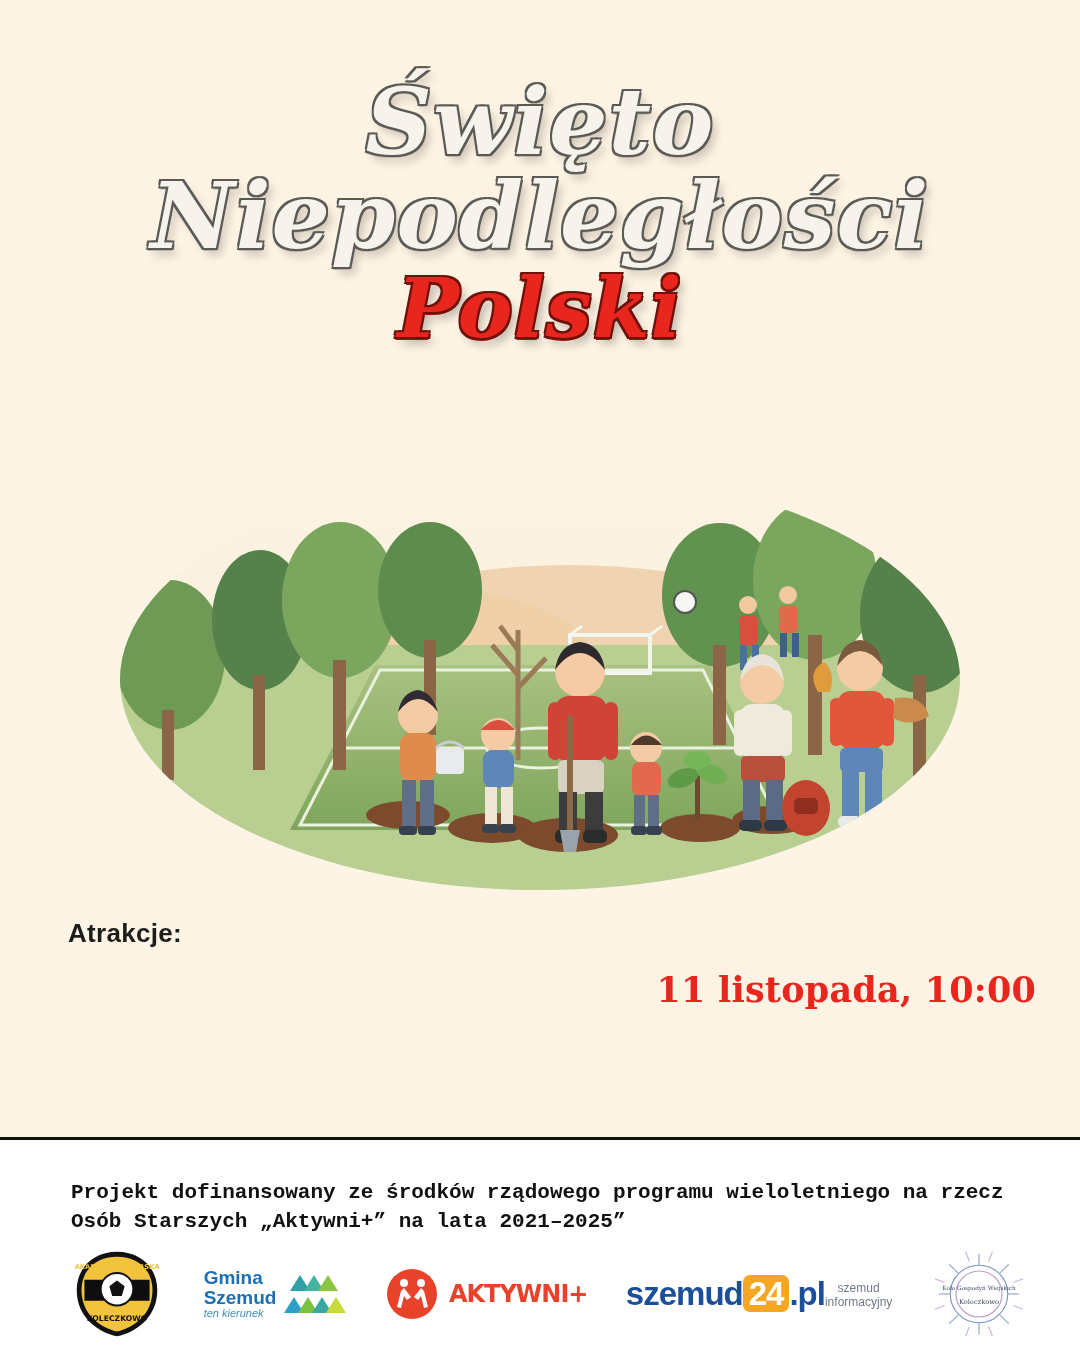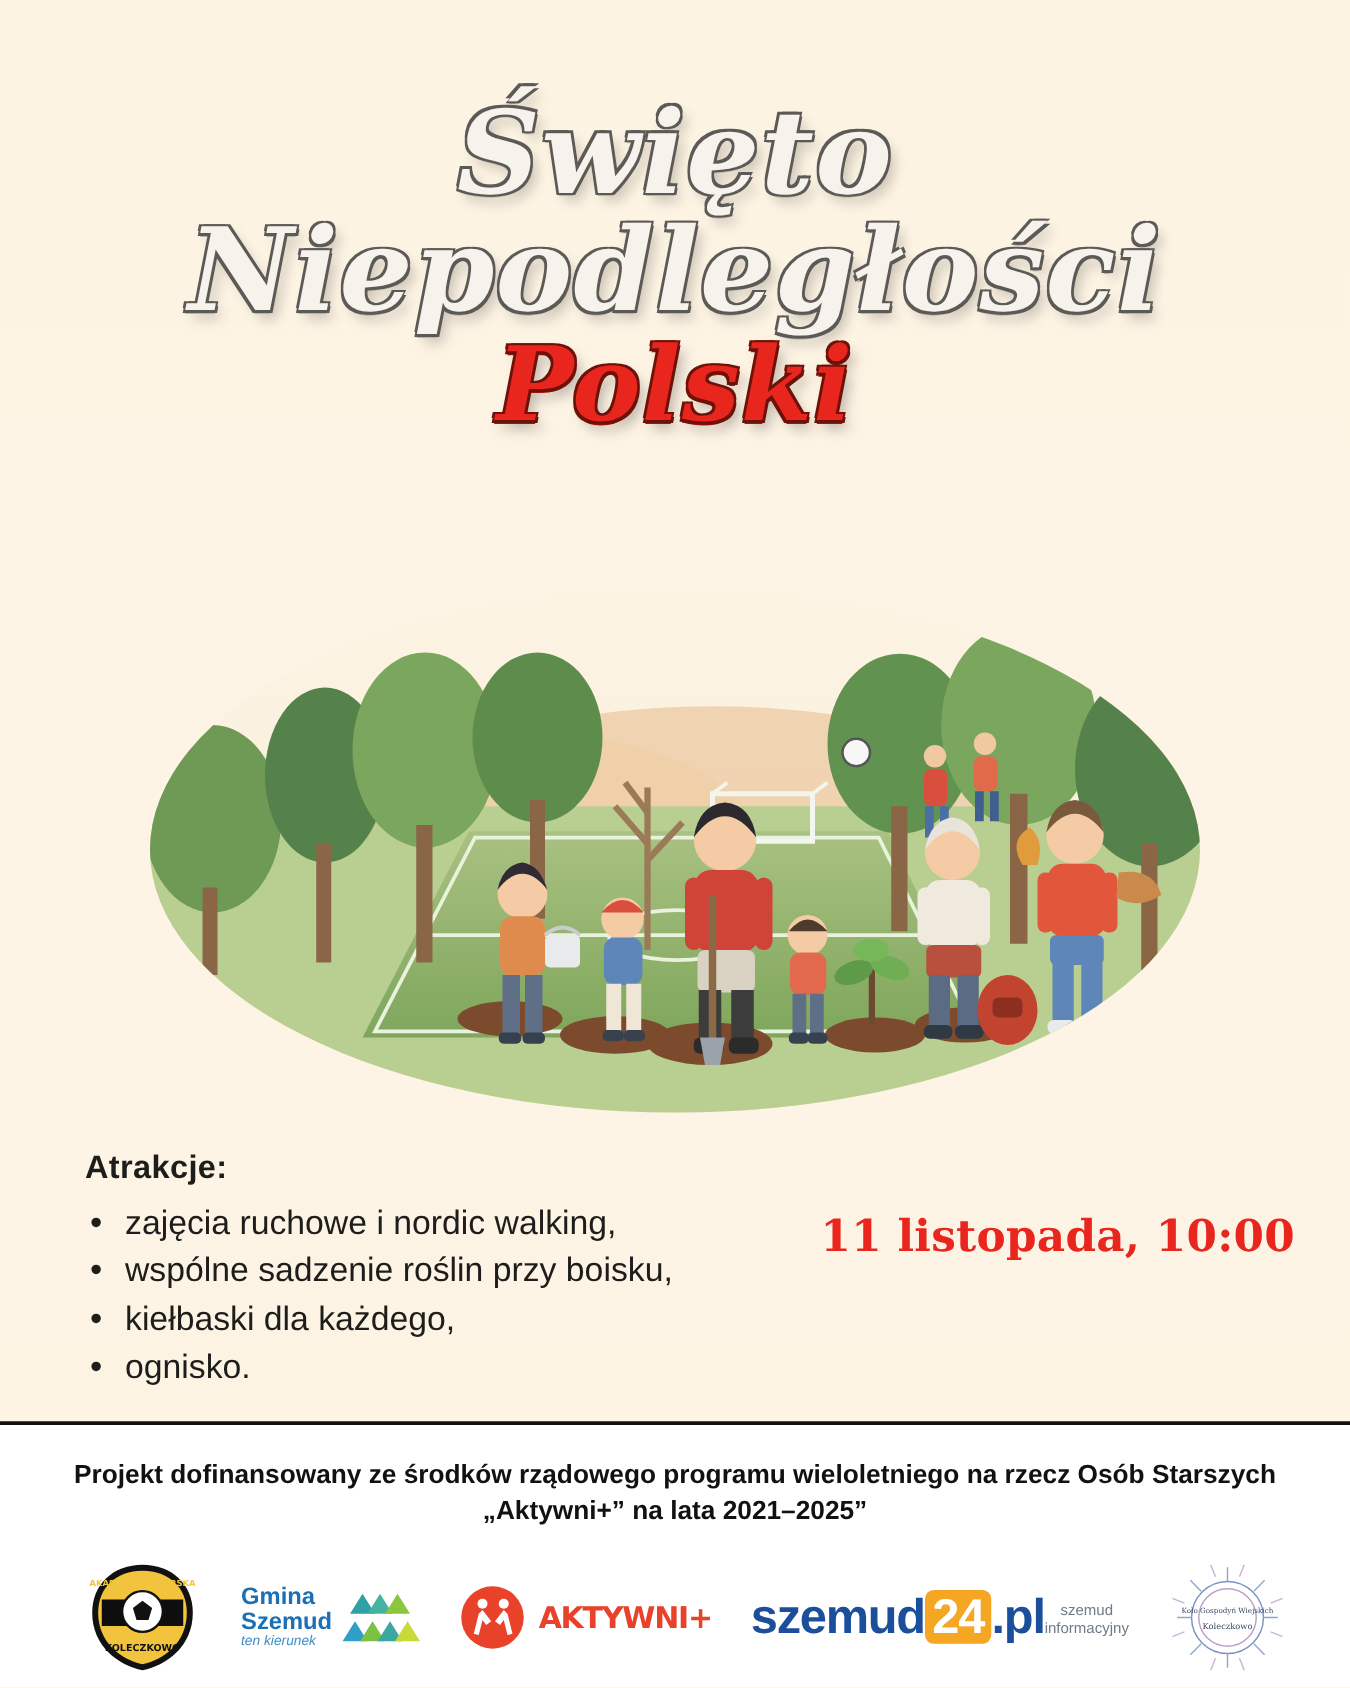--- a/index.html
+++ b/index.html
@@ -104,26 +104,26 @@
 
   
   .footer{
     position:absolute;
     left:0;right:0;bottom:0;
     height:210px;
     background:#ffffff;
     border-top:3px solid #111;
   }
   .funding{
-    margin:4px;padding:22px 54px 0 54px;
-    text-align:center;
+    margin:17px;padding:22px 54px 0 54px;
     font-size:21px;
     font-weight:bold;
     line-height:1.38;
     color:#111;
+    font-family:Liberation Mono, monospace;
   }
   .logos{
     position:absolute;
     left:16px;right:0;bottom:6px;
     height:100px;
     display:flex;
     align-items:center;
     justify-content:space-around;
     padding:0 34px;
     box-sizing:border-box;
@@ -134,21 +134,21 @@
   .logo-akademia{width:96px;height:92px;position:relative;}
   .logo-gmina{display:flex;align-items:center;gap:8px;}
   .gmina-text{font-size:19px;font-weight:bold;color:#1b6fb5;line-height:1.05;}
   .gmina-sub{font-size:11px;font-style:italic;font-weight:normal;color:#3f8dc7;}
   .logo-aktywni{display:flex;align-items:center;gap:10px;}
   .aktywni-word{
     font-size:24px;font-weight:bold;color:#e8422b;letter-spacing:-1px;
     font-family:"DejaVu Sans", sans-serif;
   }
   .logo-szemud24{text-align:center;}
-  .sz-main{font-size:39px;font-weight:bold;color:#1b4f9c;letter-spacing:-1px;}
+  .sz-main{font-size:33px;font-weight:bold;color:#1b4f9c;letter-spacing:-1px;}
   .sz-24{background:#f5a623;color:#fff;border-radius:7px;padding:0 6px;}
   .sz-pl{color:#1b4f9c;}
   .sz-sub{font-size:12px;color:#6f7a86;line-height:1.2;margin-top:2px;}
   .logo-kolo{width:96px;height:92px;}
 </style>
 </head>
 <body>
 
 <div class="poster">
 
@@ -322,26 +322,20 @@
           <rect x="694" y="368" width="24" height="16" rx="5" fill="#8e2e1f"></rect>
         </g>
 
         <circle cx="585" cy="172" r="11" fill="#f7f7f5" stroke="#555" stroke-width="2"></circle>
       </g>
     </svg>
   </div>
 
   <div class="attractions">
     <div class="attr-title">Atrakcje:</div>
-    <ul class="attr-list">
-      <li>zajęcia ruchowe i nordic walking,</li>
-      <li>wspólne sadzenie roślin przy boisku,</li>
-      <li>kiełbaski dla każdego,</li>
-      <li>ognisko.</li>
-    </ul>
   </div>
 
   <div class="when-where">
     <div>11 listopada, 10:00</div>
   </div>
 
   <div class="footer">
     <p class="funding">Projekt dofinansowany ze środków rządowego programu wieloletniego na rzecz Osób Starszych „Aktywni+” na lata 2021–2025”</p>
 
     <div class="logos">

